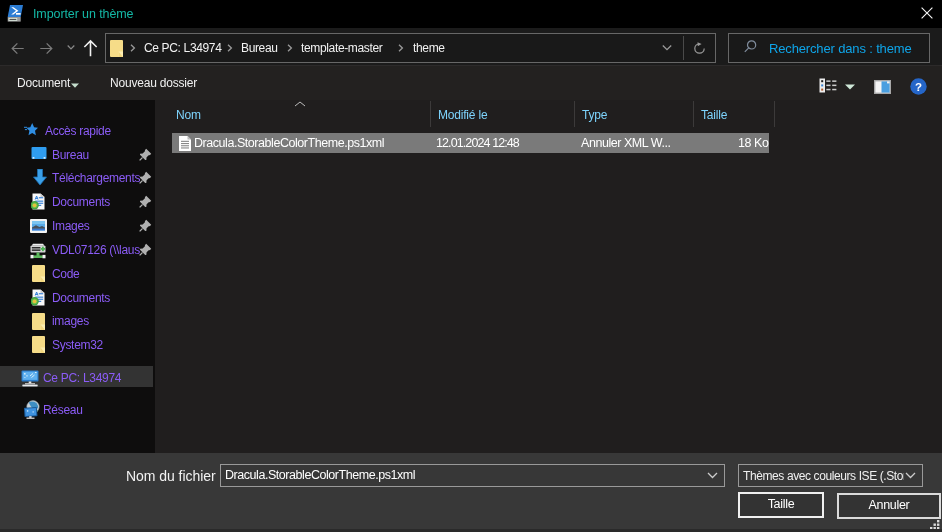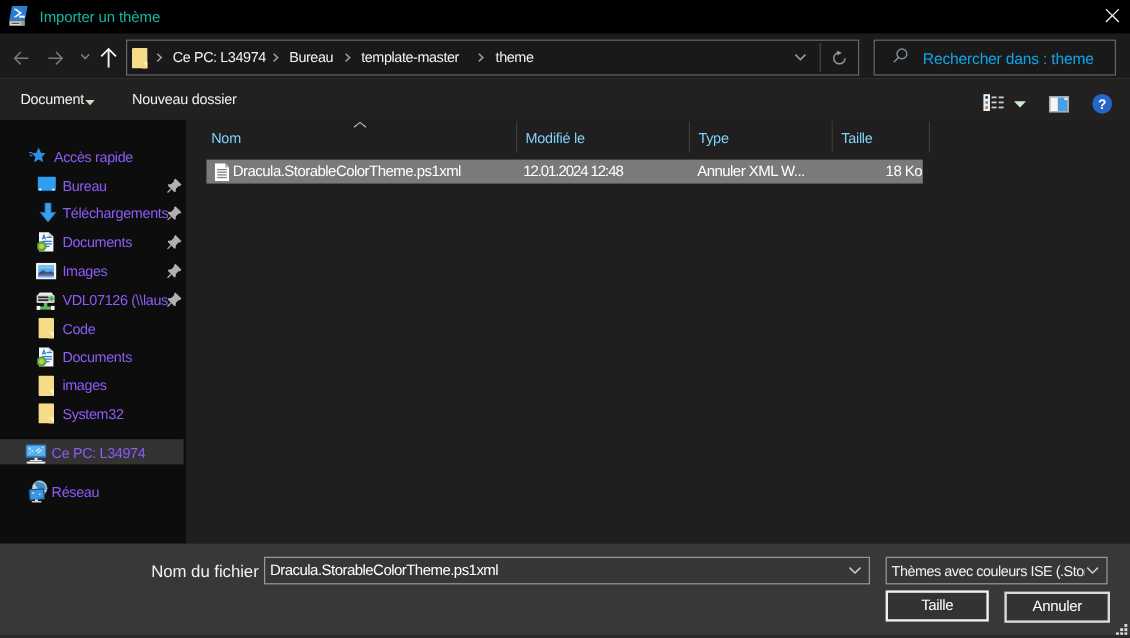--- a/index.html
+++ b/index.html
@@ -40,21 +40,21 @@
   .rowtext { top:136px; color:#fff; position:absolute; font-size:12.5px; letter-spacing:-0.45px; }
 
   
   #bottompanel { left:0; top:453px; width:942px; height:79px; background:#383838; }
   #fnlabel { left:126px; top:468px; color:#f2f2f2; font-size:14px; letter-spacing:-0.05px; }
   #fninput { left:220px; top:464px; width:505px; height:23px; background:#373737; border:1px solid #999; }
   #fninput-text { left:225px; top:468px; color:#fff; font-size:12.5px; letter-spacing:-0.45px; }
   #typedd { left:738px; top:464px; width:185px; height:23px; background:#373737; border:1px solid #999; }
   #typedd-text { left:743px; top:469px; color:#f0f0f0; white-space:nowrap; overflow:hidden; width:161px; letter-spacing:-0.4px; }
   #btn-open { left:738px; top:492px; width:86px; height:26px; background:#333; border:2px solid #f0f0f0; color:#fff; text-align:center; line-height:21px; font-size:12.5px; letter-spacing:-0.3px; }
-  #btn-cancel { left:837px; top:493px; width:88px; height:26px; background:#333; border:2px solid #dadada; color:#fff; text-align:center; line-height:21px; font-size:12.5px; letter-spacing:-0.3px; }
+  #btn-cancel { left:837px; top:493px; width:104px; height:26px; background:#333; border:2px solid #dadada; color:#fff; text-align:center; line-height:21px; font-size:12.5px; letter-spacing:-0.3px; }
   #bottomedge { left:0; top:529px; width:942px; height:3px; background:#2a2a2a; }
 </style>
 </head>
 <body>
 
 <div id="titlebar" class="abs"></div>
 <svg id="title-icon" class="abs" width="17" height="19" viewBox="0 0 17 19">
   <polygon points="3,1 16,1 13.7,13 0.7,13" fill="#2b7cd3"></polygon>
   <polygon points="4.2,3.2 9,6.8 4.2,10.4 6.4,10.4 11.4,6.8 6.4,3.2" fill="#fff"></polygon>
   <rect x="9" y="9" width="4.6" height="1.7" fill="#fff"></rect>

